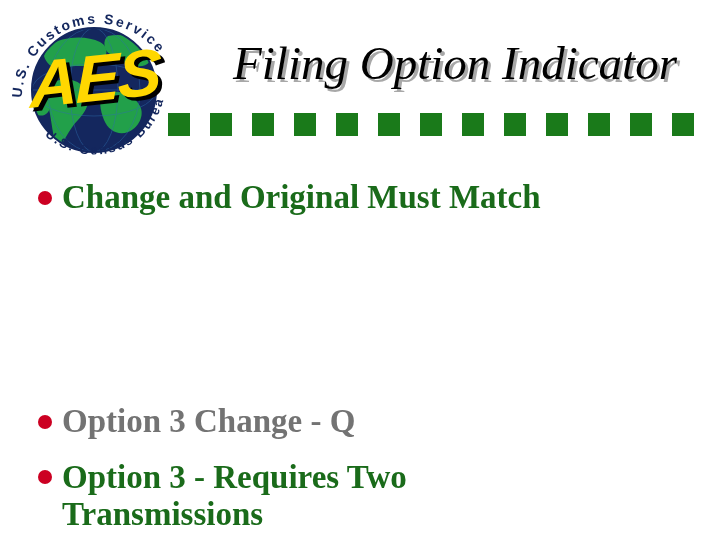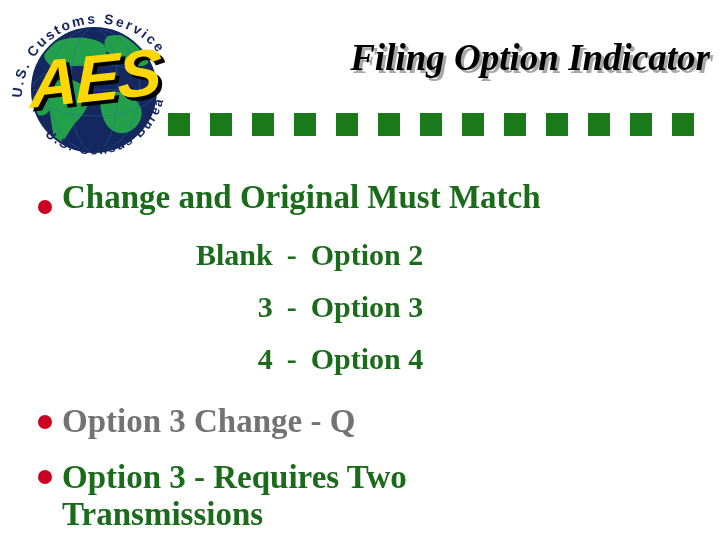--- a/index.html
+++ b/index.html
@@ -25,23 +25,23 @@
     height: 175px;
   }
   #logo svg { display: block; }
 
   
   #title {
     position: absolute;
     left: 200px;
     top: 36px;
     width: 510px;
-    text-align: right;
-    font-size: 37px;
-    font-weight: bold;
+    text-align: center;
+    font-size: 47px;
+    font-weight: normal;
     font-style: italic;
     color: #000000;
     letter-spacing: 0px;
     white-space: nowrap;
     text-shadow: 3px 3px 0 #a8a8a8;
   }
 
   
   #divider {
     position: absolute;
@@ -192,44 +192,25 @@
       <div class="sq" style="left: 210px; width: 22px; background: rgb(26, 122, 26);"></div>
       <div class="sq" style="left: 252px; width: 22px; background: rgb(26, 122, 26);"></div>
       <div class="sq" style="left: 294px; width: 22px; background: rgb(26, 122, 26);"></div>
       <div class="sq" style="left: 336px; width: 22px; background: rgb(26, 122, 26);"></div>
       <div class="sq" style="left: 378px; width: 22px; background: rgb(26, 122, 26);"></div>
       <div class="sq" style="left: 420px; width: 22px; background: rgb(26, 122, 26);"></div>
       <div class="sq" style="left: 462px; width: 22px; background: rgb(26, 122, 26);"></div>
       <div class="sq" style="left: 504px; width: 22px; background: rgb(26, 122, 26);"></div>
     </div>
 
-  <div class="bullet-line" id="line-match" style="color: rgb(26, 107, 26); align-items: flex-end;">
+  <div class="bullet-line" id="line-match" style="color: rgb(26, 107, 26);">
     <span class="bullet-dot" style="background: rgb(204, 0, 34);"></span>
     <span class="bullet-text">Change and Original Must Match</span>
   </div>
 
-  <table id="option-map" style="color: rgb(26, 107, 26);">
-    <tbody>
-        <tr>
-      <td class="col-key">Blank</td>
-      <td class="col-dash">-</td>
-      <td class="col-val">Option 2</td>
-    </tr>
-    <tr>
-      <td class="col-key">3</td>
-      <td class="col-dash">-</td>
-      <td class="col-val">Option 3</td>
-    </tr>
-    <tr>
-      <td class="col-key">4</td>
-      <td class="col-dash">-</td>
-      <td class="col-val">Option 4</td>
-    </tr>
-  </tbody>
-    </table>
 
   <div class="bullet-line" id="line-opt3change" style="color: #737373;">
     <span class="bullet-dot" style="background: rgb(204, 0, 34);"></span>
     <span class="bullet-text">Option 3 Change - Q</span>
   </div>
 
   <div class="bullet-line" id="line-opt3two" style="color: rgb(26, 107, 26);">
     <span class="bullet-dot" style="background: rgb(204, 0, 34);"></span>
     <span class="bullet-text">Option 3 - Requires Two Transmissions</span>
   </div>

